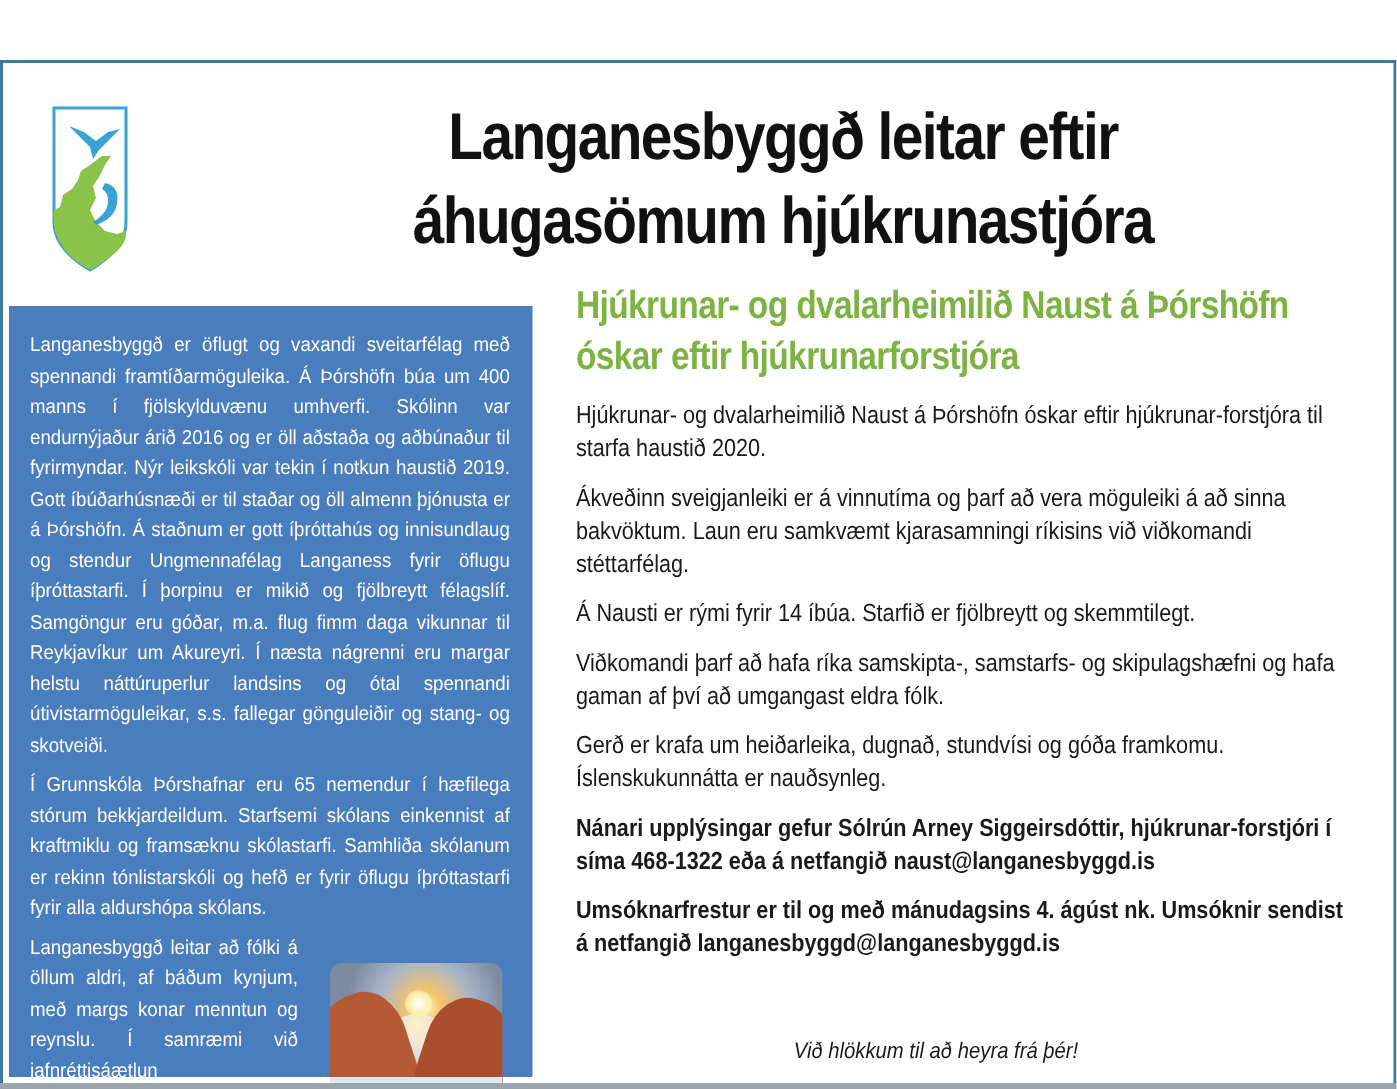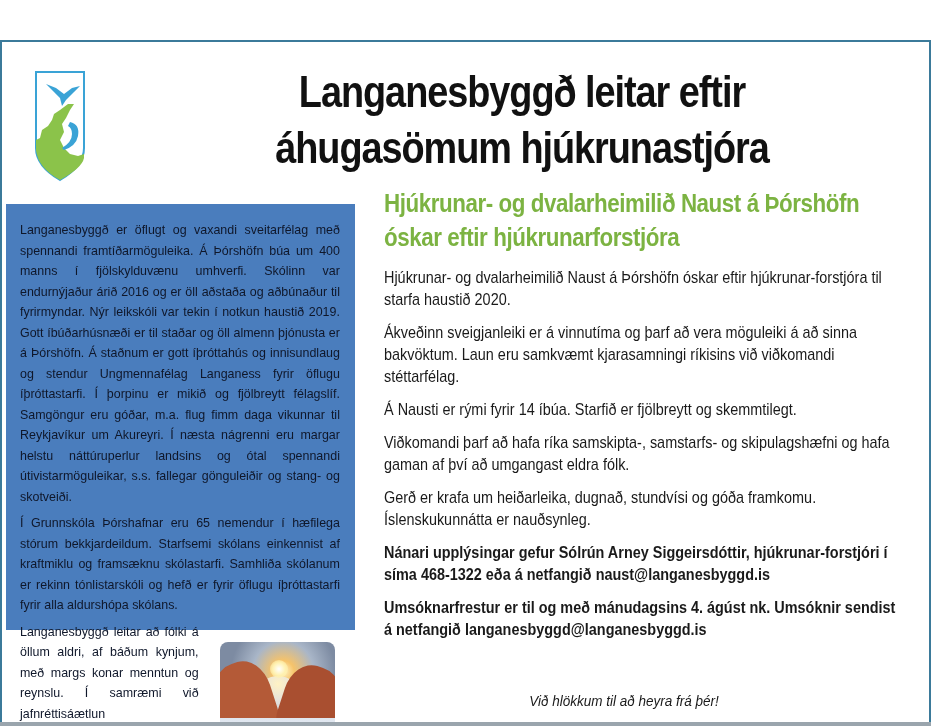--- a/index.html
+++ b/index.html
@@ -22,22 +22,22 @@
 
     .headline {
       position: absolute; left: 200px; top: 22px; width: 640px;
       text-align: center; color: #111;
       font-family: "Liberation Sans", sans-serif; font-weight: bold;
       font-size: 44px; line-height: 56px; letter-spacing: -1.2px;
       transform: scaleX(0.86); transform-origin: center top;
     }
 
     .sidebar {
-      position: absolute; left: 4px; top: 162px; width: 349px; height: 426px;
-      background: #4a7dbd; color: #0f172a;
+      position: absolute; left: 4px; top: 162px; width: 349px; height: 514px;
+      background: #4a7dbd; color: #ffffff;
       padding: 16px 14px 0 14px;
       font-size: 13.4px; line-height: 20.5px;
     }
     .sidebar p {
       text-align: justify; margin-bottom: 6px;
       transform: scaleX(0.93); transform-origin: left top; width: 344px;
     }
     .sidebar .last-para { width: 344px; }
     .sidebar .photo {
       float: right; width: 115px; height: 118px; margin: 20px 6px 0 8px;

